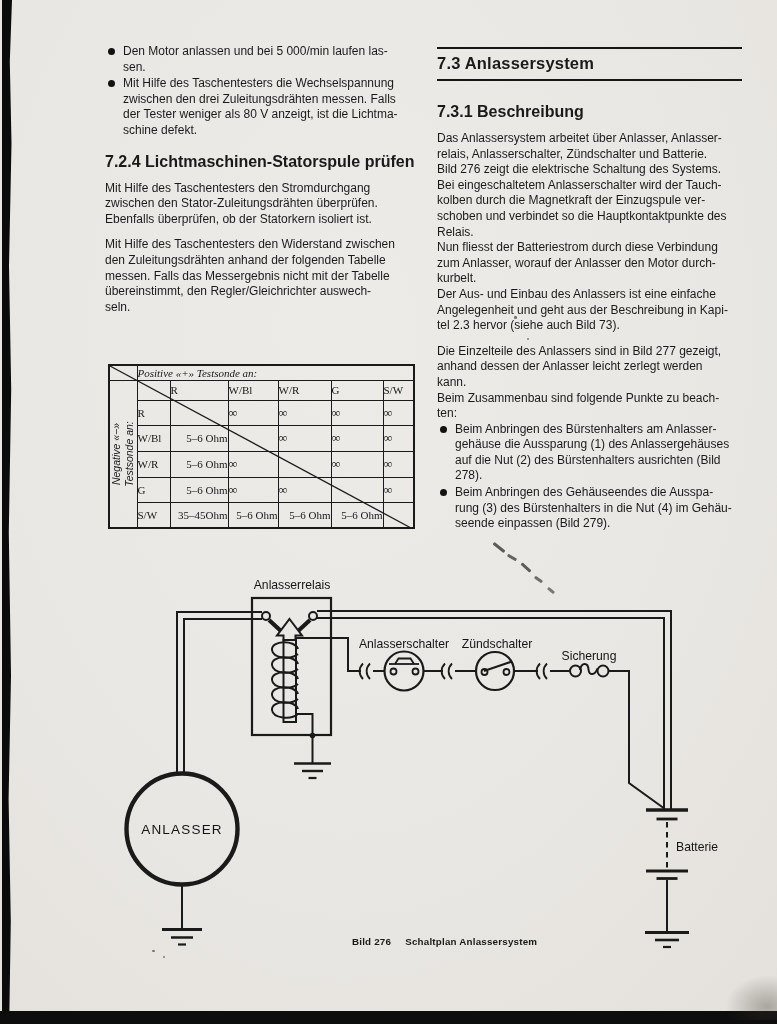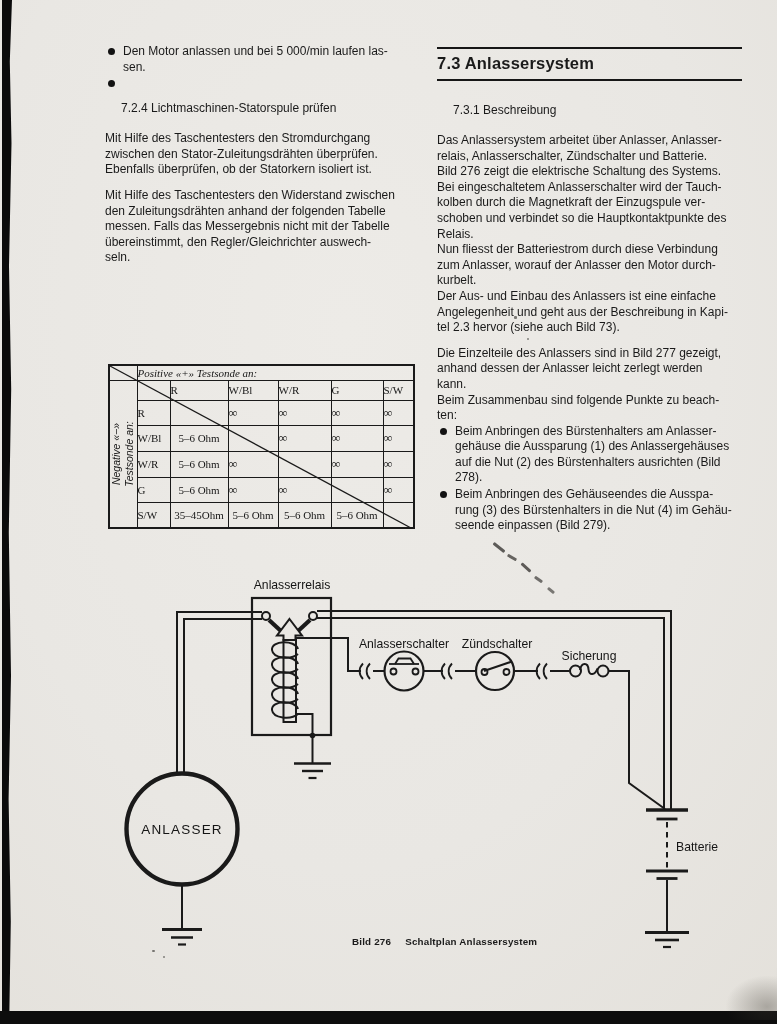--- a/index.html
+++ b/index.html
@@ -18,37 +18,37 @@
     -webkit-mask-image:linear-gradient(to bottom,rgba(0,0,0,.12),rgba(0,0,0,.85));
     mask-image:linear-gradient(to bottom,rgba(0,0,0,.12),rgba(0,0,0,.85));}
   .blob{position:absolute;pointer-events:none;}
   .blob1{right:0;top:915px;width:52px;height:100px;background:radial-gradient(ellipse at 85% 60%,rgba(44,40,33,.5),transparent 66%);}
   .blob2{right:30px;top:975px;width:70px;height:45px;background:radial-gradient(ellipse at 60% 70%,rgba(60,55,47,.35),transparent 70%);}
   .speck{position:absolute;background:#2d2b28;border-radius:1px;}
   
   .col-left{position:absolute;left:105px;top:44px;width:318px;}
   .col-right{position:absolute;left:437px;top:47px;width:305px;}
   .body{margin:0;font-size:12px;line-height:15.6px;white-space:pre-line;text-align:justify;}
-  .h-sub{margin:16px;font-size:12px;font-weight:normal;white-space:pre-line;}
+  .h-sub{margin:0;font-size:16px;font-weight:bold;white-space:pre-line;}
   .h-main{margin:5px 0 6px 0;font-size:16.5px;font-weight:bold;letter-spacing:.2px;white-space:pre-line;}
   .rule{height:2px;background:#161616;}
   .bullet{display:flex;margin:0;}
   .dot{flex:none;width:7px;height:7px;border-radius:50%;background:#121212;margin:4px 8px 0 3px;}
   .mt-h{margin-top:14px;}
   .mt-p{margin-top:10px;}
   .mt-b{margin-top:1px;}
   
   .table-wrap{position:absolute;left:108px;top:364px;width:305px;height:166px;}
   table.rtable{border-collapse:collapse;table-layout:fixed;width:305px;font-size:11px;color:#161616;font-family:Liberation Serif, serif;}
   table.rtable td{border:1.4px solid #1a1a1a;padding:0;vertical-align:middle;overflow:hidden;}
   table.rtable{border:2px solid #1a1a1a;}
   td.pos-hdr{font-style:italic;padding-left:6px;font-size:11px;}
   td.chdr{vertical-align:top;padding:1px 0 0 4px;}
   td.rlbl{padding-left:4px;}
-  td.c-mid{text-align:center;}
+  td.c-mid{text-align:right;}
   td.c-inf{text-align:left;padding-left:2px;font-size:12.5px;line-height:10px;}
   .diag-svg{position:absolute;left:0;top:0;pointer-events:none;}
   .rot-label{position:absolute;left:-60.5px;top:76.5px;width:150px;height:26px;transform:rotate(-90deg);
     text-align:center;font-style:italic;font-size:10.5px;line-height:12.5px;color:#161616;}
   
   .diagram{position:absolute;left:0;top:560px;}
   .diagram text{font-family:"Liberation Sans",sans-serif;fill:#151515;font-size:12.2px;}
   .caption{position:absolute;left:352px;top:936px;font-size:9.8px;font-weight:bold;letter-spacing:.2px;}
   .caption .cap2{margin-left:14px;}
   .pagenum{position:absolute;left:104px;top:1022px;font-size:19px;font-style:italic;}
@@ -59,20 +59,24 @@
 <div class="page">
 
   <div class="col-left">
     <div class="bullet">
       <span class="dot"></span>
       <p class="body">Den Motor anlassen und bei 5 000/min laufen las-
 sen.</p>
     </div>
     <div class="bullet mt-b">
       <span class="dot"></span>
+      <p class="body">Mit Hilfe des Taschentesters die Wechselspannung
+zwischen den drei Zuleitungsdrähten messen. Falls
+der Tester weniger als 80 V anzeigt, ist die Lichtma-
+schine defekt.</p>
     </div>
     <h3 class="h-sub mt-h">7.2.4  Lichtmaschinen-Statorspule prüfen</h3>
     <p class="body mt-p">Mit Hilfe des Taschentesters den Stromdurchgang
 zwischen den Stator-Zuleitungsdrähten überprüfen.
 Ebenfalls überprüfen, ob der Statorkern isoliert ist.</p>
     <p class="body mt-p">Mit Hilfe des Taschentesters den Widerstand zwischen
 den Zuleitungsdrähten anhand der folgenden Tabelle
 messen. Falls das Messergebnis nicht mit der Tabelle
 übereinstimmt, den Regler/Gleichrichter auswech-
 seln.</p>

